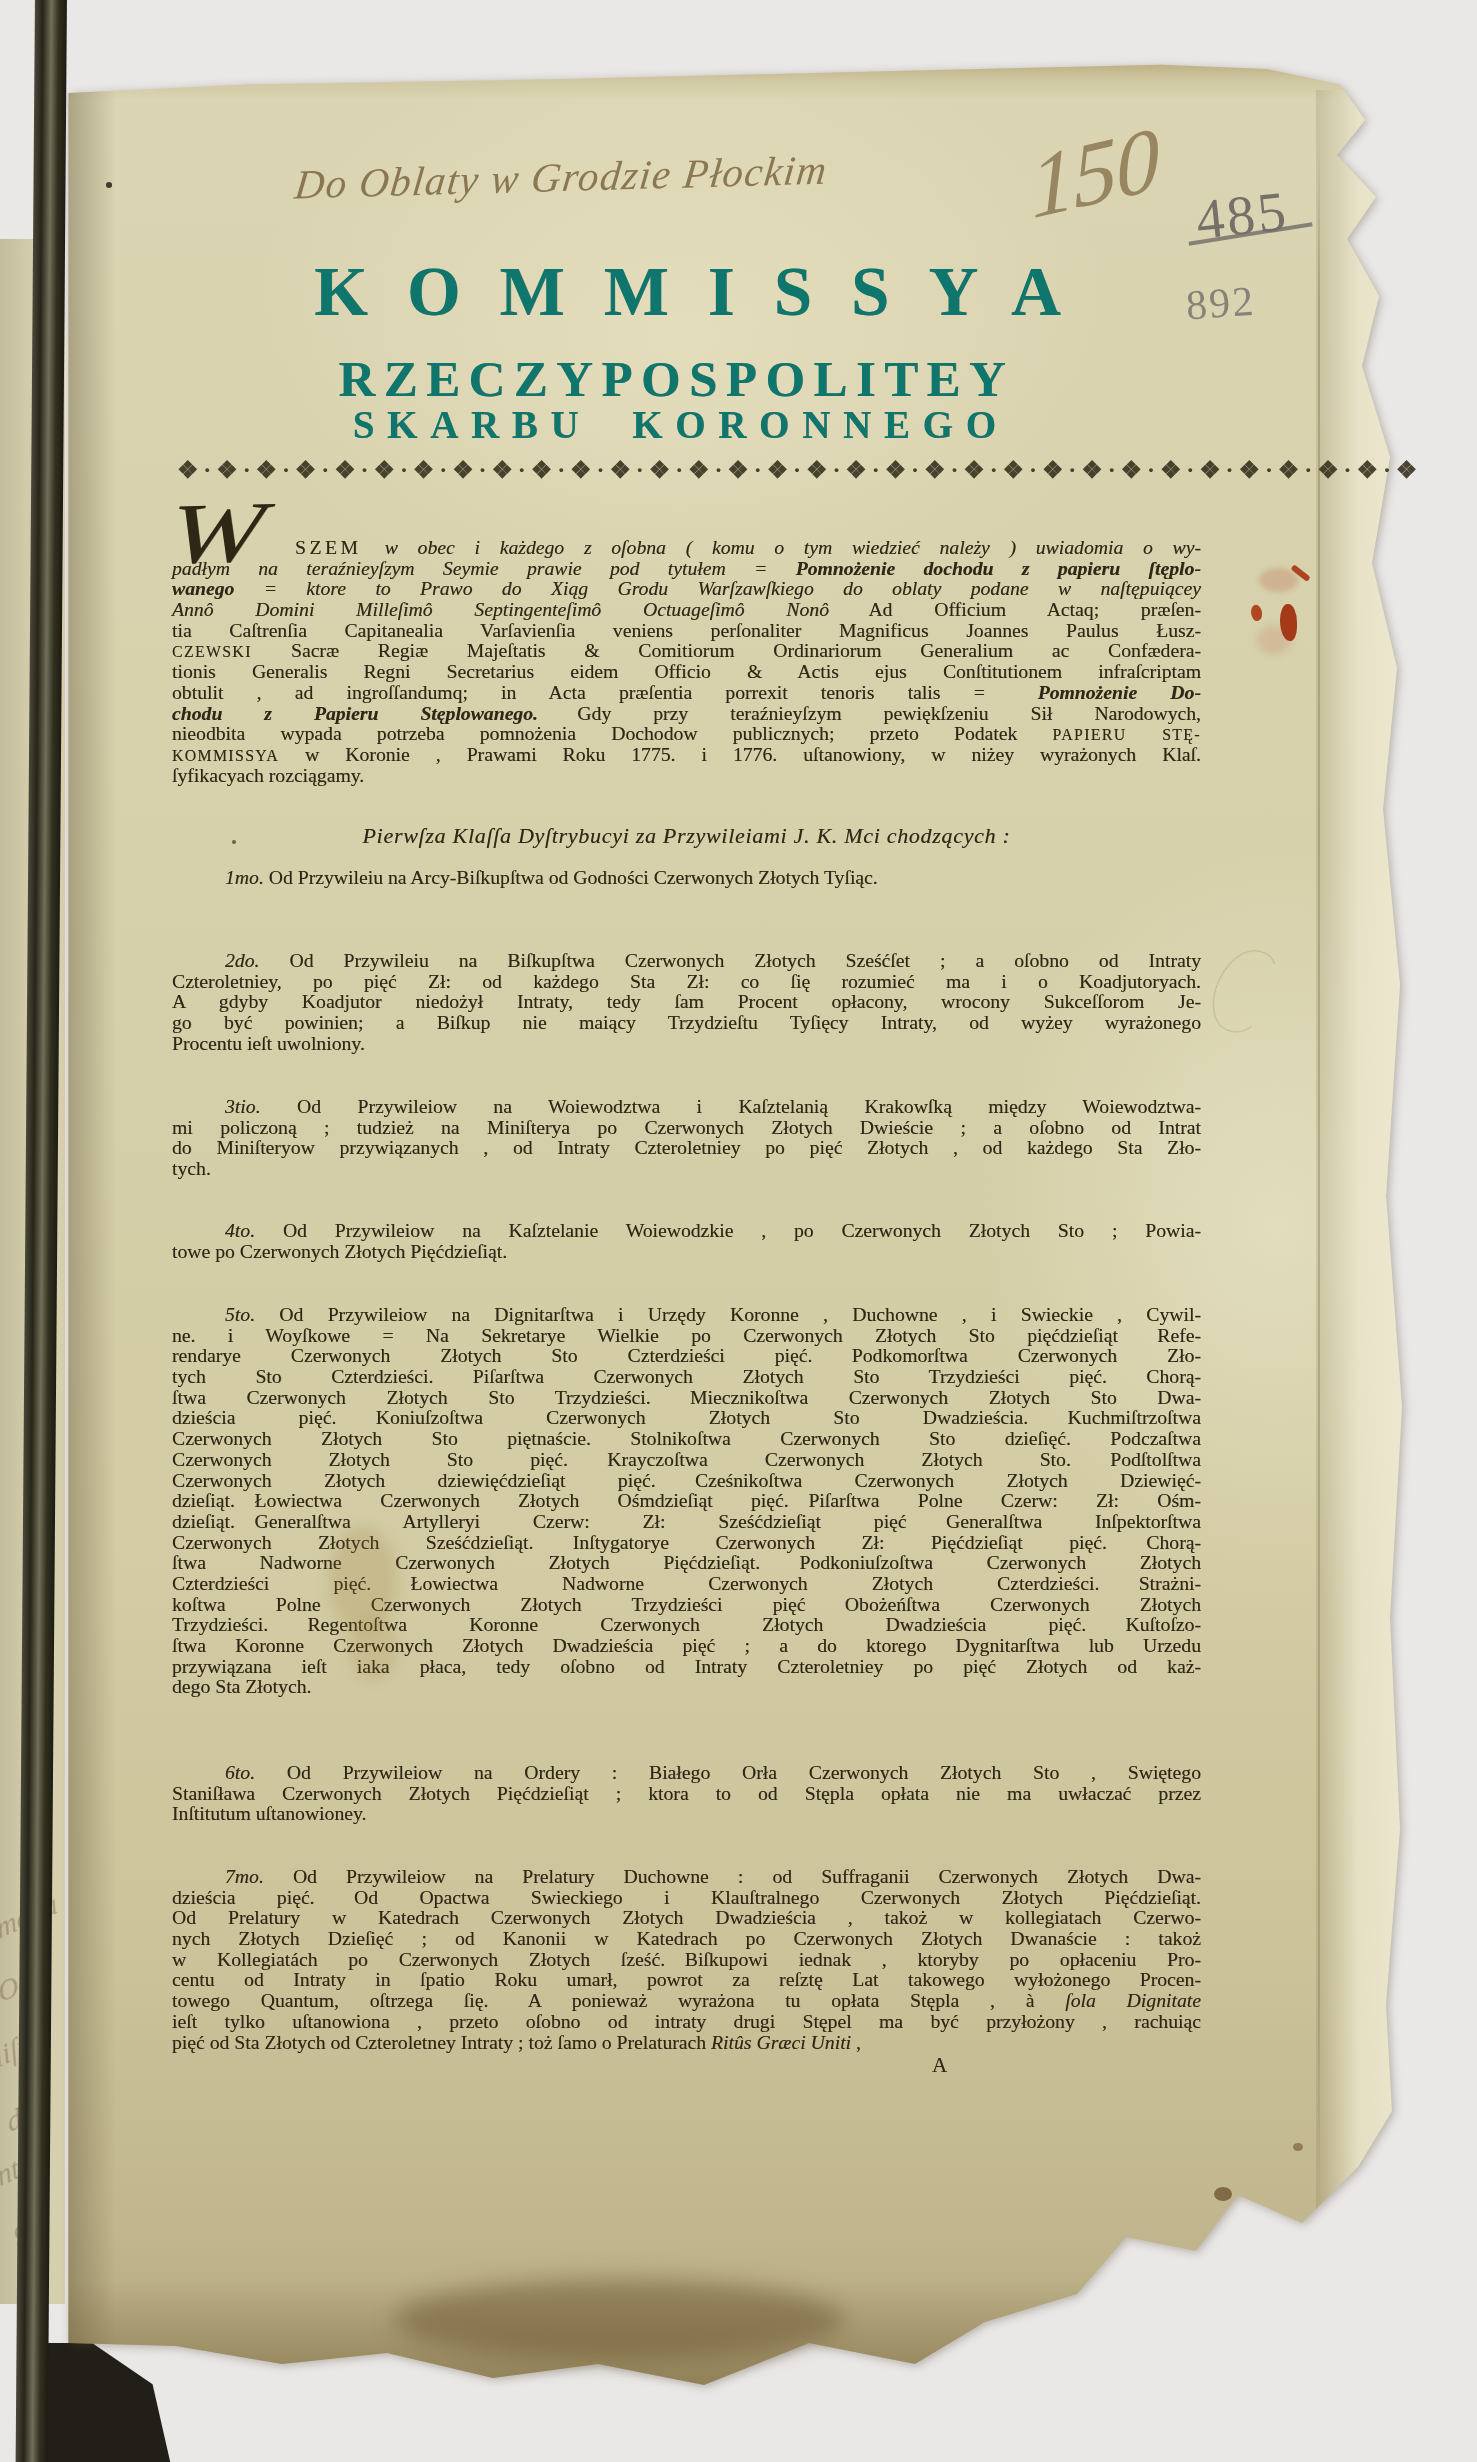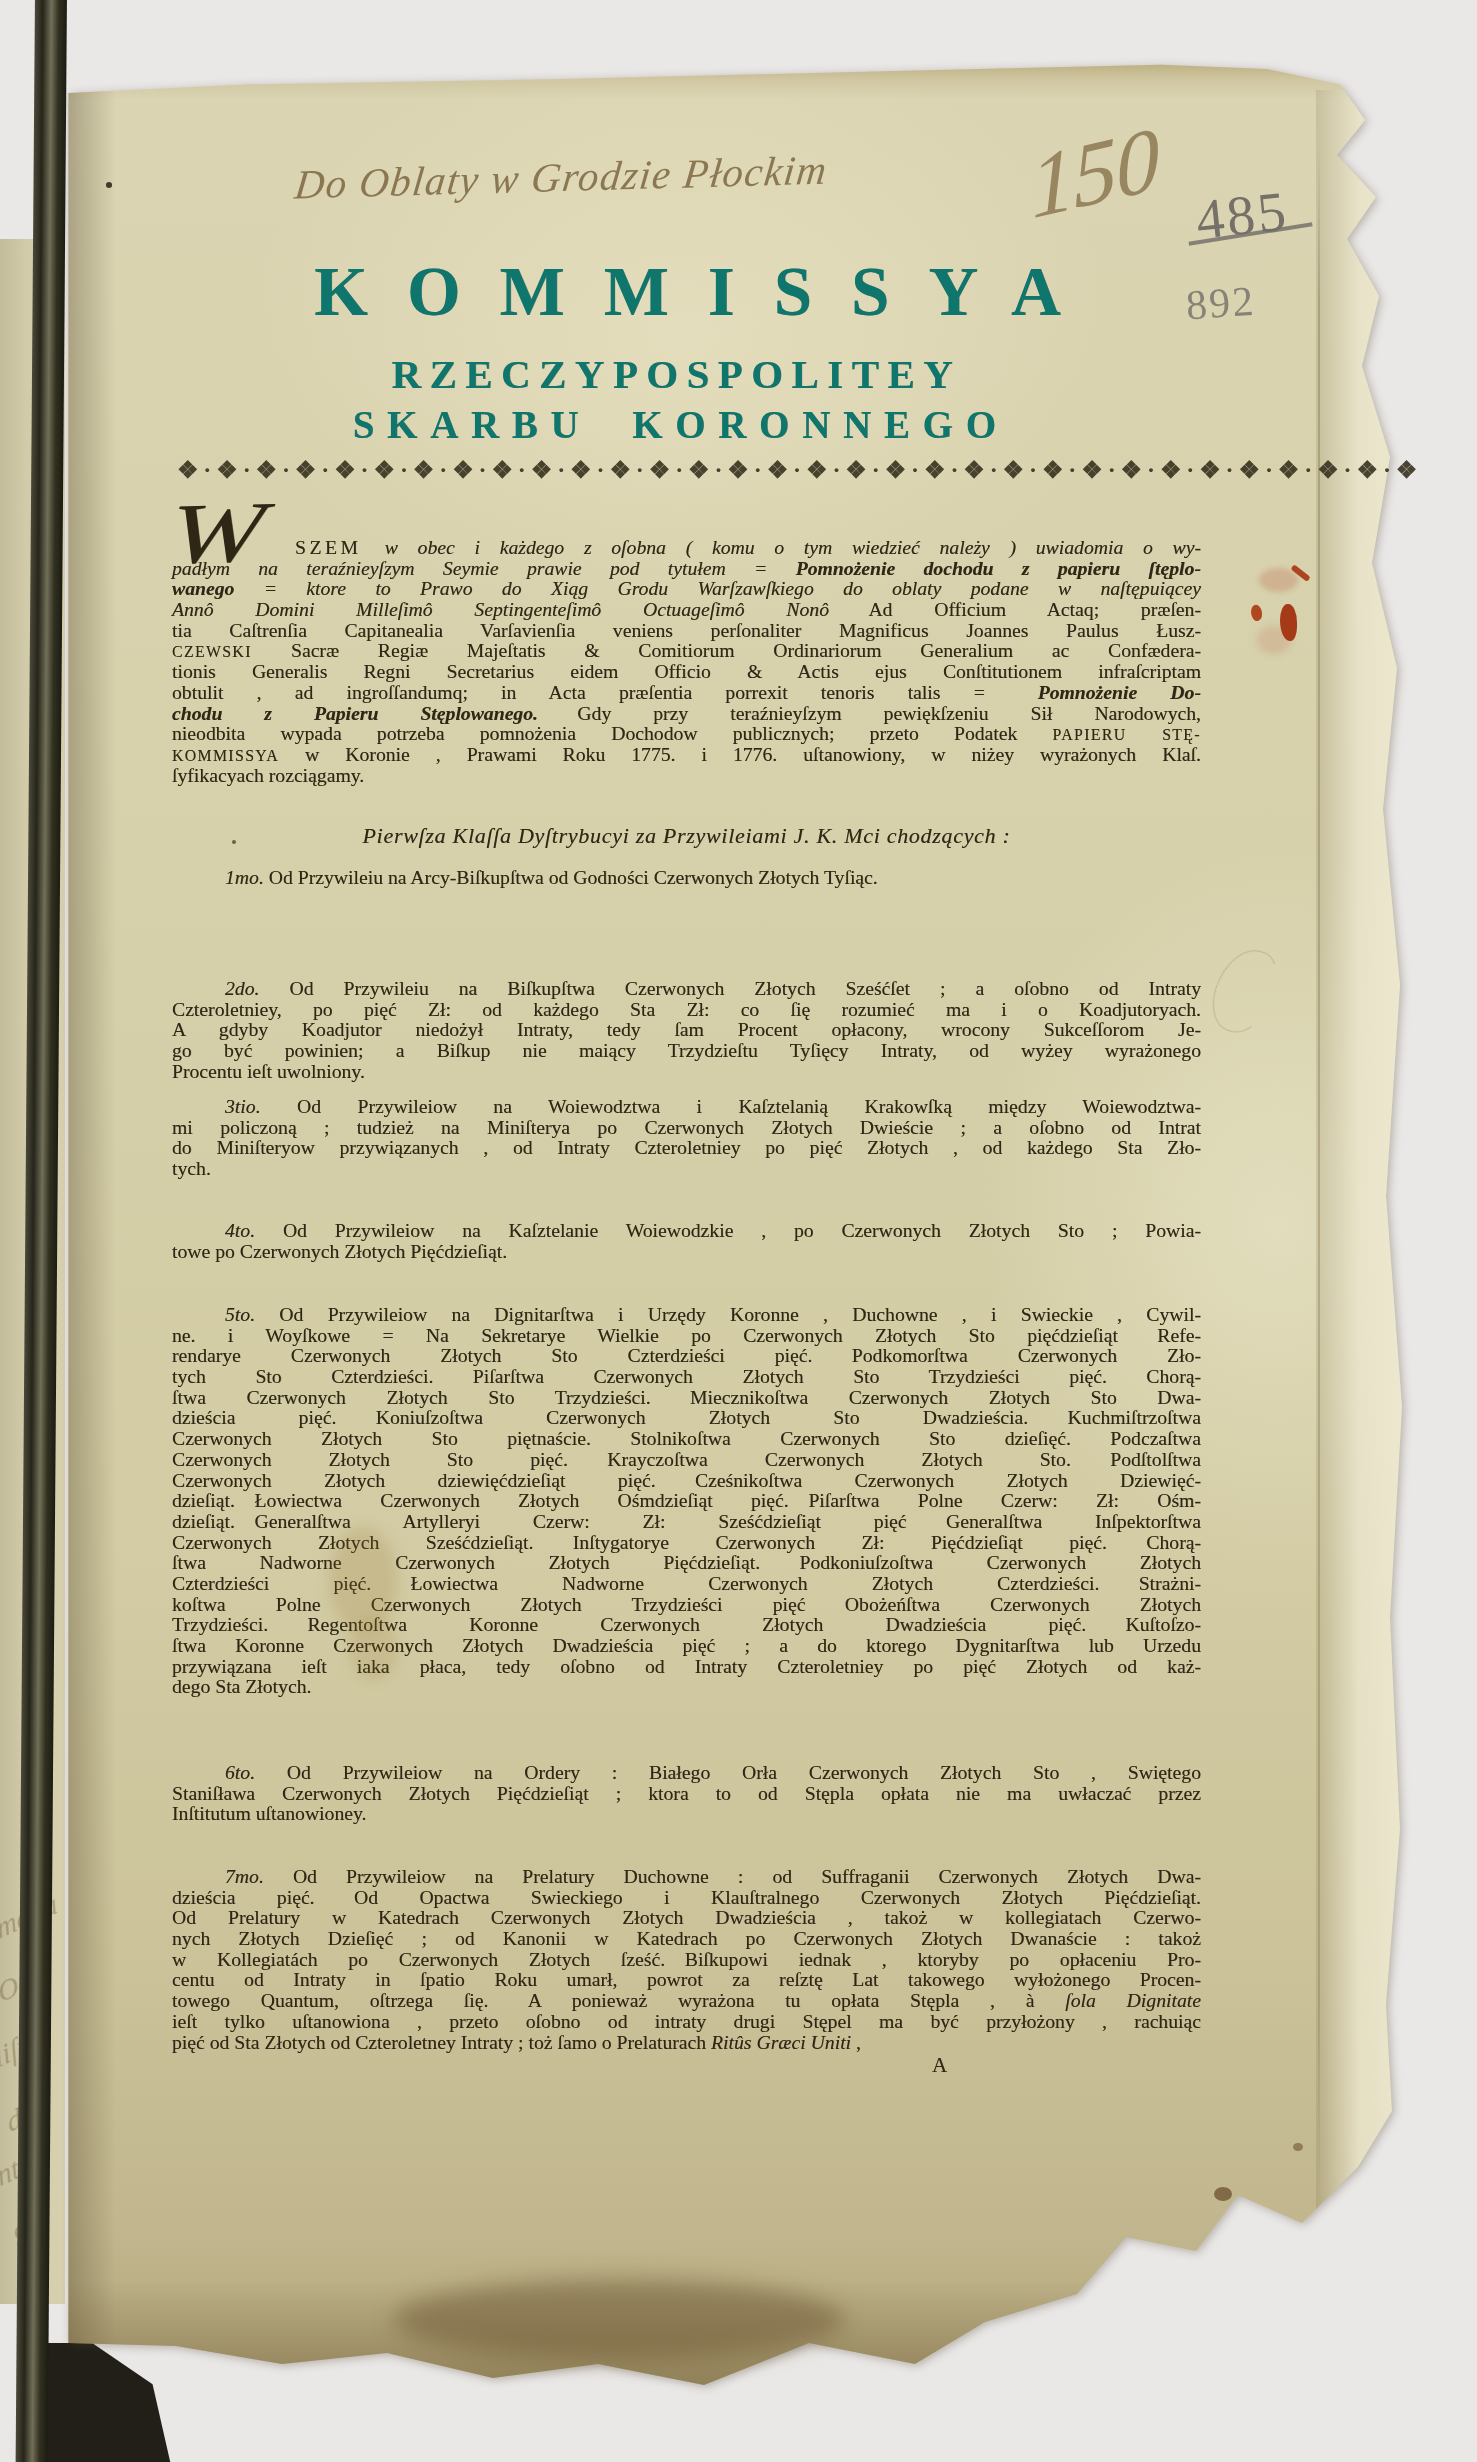--- a/index.html
+++ b/index.html
@@ -63,21 +63,21 @@
   #hand-note{left:295px;top:153px;font-size:41px;font-style:italic;color:#84704a;opacity:.92;
     letter-spacing:1.4px;transform:rotate(-1.6deg) skewX(-8deg);white-space:nowrap;}
   #hand-number{left:1029px;top:121px;font-size:90px;font-style:italic;color:#8d7952;opacity:.85;
     transform:rotate(-13deg) skewX(-10deg);letter-spacing:-1.4px;}
   #pencil-485{left:1196px;top:183px;font-size:56px;color:#6b6762;opacity:.9;transform:rotate(-6deg);letter-spacing:2.8px;}
   .strike485{position:absolute;left:1188px;top:232px;width:125px;height:3.5px;background:#6f6b66;opacity:.8;
     transform:rotate(-9deg);z-index:9;}
   #pencil-892{left:1186px;top:279px;font-size:42px;color:#7a766f;opacity:.85;transform:rotate(-4deg);letter-spacing:2.1px;}
   .title{left:172px;width:992px;text-align:center;font-weight:bold;color:#0f766e;white-space:nowrap;}
   #title1{top:253px;font-size:69px;letter-spacing:39px;padding-left:39px;}
-  #title2{top:350px;font-size:41px;letter-spacing:8.4px;padding-left:8.4px;}
+  #title2{top:350px;font-size:51px;letter-spacing:8.4px;padding-left:8.4px;}
   #title3{top:402px;font-size:39px;letter-spacing:12.7px;padding-left:12.7px;word-spacing:18.3px;}
   #ornament{top:456px;font-size:24px;letter-spacing:4.9px;padding-left:4.9px;color:#332e1b;opacity:.88;}
   #initial-w{left:166px;top:484px;font-size:86px;font-style:italic;transform:skewX(-7deg) scaleX(1.32) rotate(-2deg);
     transform-origin:left bottom;}
   #heading{left:172px;top:823px;width:1029px;text-align:center;font-style:italic;font-size:22px;letter-spacing:0.7px;}
   #catchword{left:932px;top:2053px;font-size:21px;}
   #textblock{position:absolute;inset:0;z-index:7;padding-left:6px;}
   .para{position:absolute;left:172px;width:1029px;}
   .line{height:20.7px;line-height:20.7px;font-size:19.7px;text-align:justify;text-align-last:justify;
     text-justify:inter-word;white-space:normal;color:#2f2715;text-shadow:0.3px 0.3px 0.5px rgba(50,40,20,.45);}
@@ -144,21 +144,21 @@
       <div class="line"><span>tionis Generalis Regni Secretarius eidem Officio &amp; Actis ejus Conſtitutionem infraſcriptam</span></div>
       <div class="line"><span>obtulit , ad ingroſſandumq; in Acta præſentia porrexit tenoris talis =  </span><span class="it bd">Pomnożenie Do-</span></div>
       <div class="line"><span class="it bd">chodu z Papieru Stęplowanego.</span><span>  Gdy przy teraźnieyſzym pewiękſzeniu Sił Narodowych,</span></div>
       <div class="line"><span>nieodbita wypada potrzeba pomnożenia Dochodow publicznych; przeto Podatek </span><span class="sc">PAPIERU STĘ-</span></div>
       <div class="line"><span class="sc">KOMMISSYA</span><span> w Koronie , Prawami Roku 1775. i 1776. uſtanowiony, w niżey wyrażonych Klaſ.</span></div>
       <div class="line last"><span>ſyfikacyach rozciągamy.</span></div>
     </div>
     <div class="para" style="top: 867px;">
       <div class="line last" style="text-indent: 53px;"><span class="it">1mo. </span><span>Od Przywileiu na Arcy-Biſkupſtwa od Godności Czerwonych Złotych Tyſiąc.</span></div>
     </div>
-    <div class="para" style="top: 950px; margin-top: 28px;">
+    <div class="para" style="top: 950px;">
       <div class="line" style="text-indent: 53px;"><span class="it">2do. </span><span>Od Przywileiu na Biſkupſtwa Czerwonych Złotych Sześćſet ; a oſobno od Intraty</span></div>
       <div class="line"><span>Czteroletniey, po pięć Zł: od każdego Sta Zł: co ſię rozumieć ma i o Koadjutoryach.</span></div>
       <div class="line"><span>A gdyby Koadjutor niedożył Intraty, tedy ſam Procent opłacony, wrocony Sukceſſorom Je-</span></div>
       <div class="line"><span>go być powinien; a Biſkup nie maiący Trzydzieſtu Tyſięcy Intraty, od wyżey wyrażonego</span></div>
       <div class="line last"><span>Procentu ieſt uwolniony.</span></div>
     </div>
     <div class="para" style="top: 1096px;">
       <div class="line" style="text-indent: 53px;"><span class="it">3tio. </span><span>Od Przywileiow na Woiewodztwa i Kaſztelanią Krakowſką między Woiewodztwa-</span></div>
       <div class="line"><span>mi policzoną ; tudzież na Miniſterya po Czerwonych Złotych Dwieście ; a oſobno od Intrat</span></div>
       <div class="line"><span>do Miniſteryow przywiązanych , od Intraty Czteroletniey po pięć Złotych , od każdego Sta Zło-</span></div>

